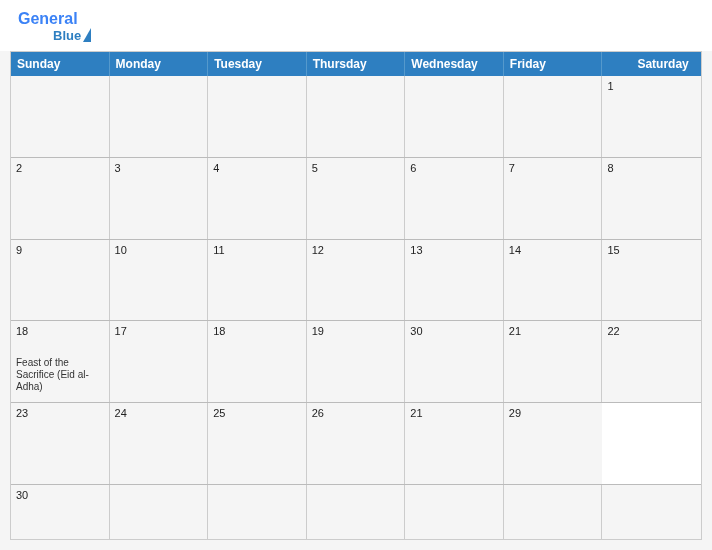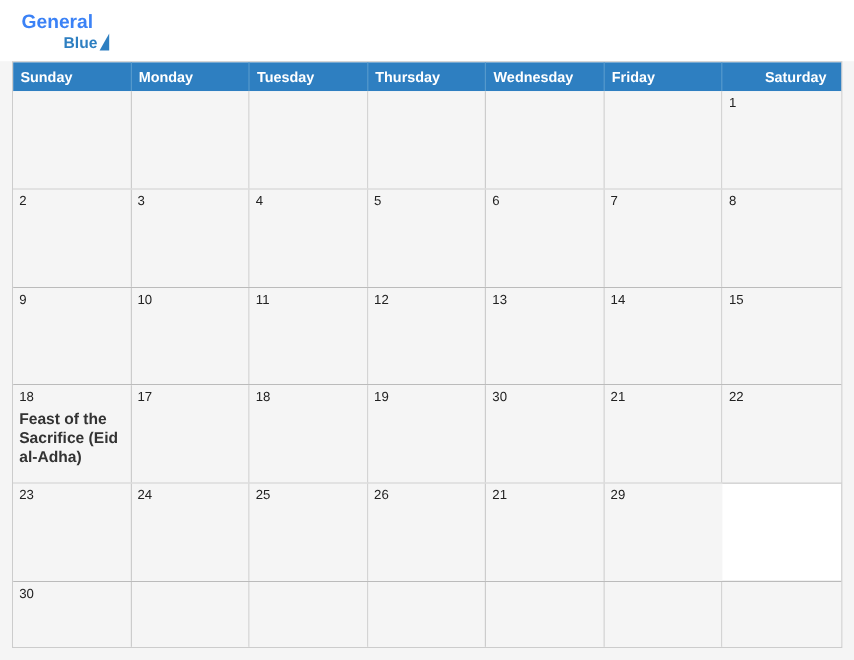--- a/index.html
+++ b/index.html
@@ -147,25 +147,24 @@
 
     .day-number {
       font-size: 11px;
       color: #222;
       font-weight: normal;
       display: block;
       margin-bottom: 2px;
     }
 
     .day-event {
-      font-size: 13px;
+      font-size: 10px;
       color: #333;
       line-height: 1.2;
-      margin-top: 4px;
-      font-weight: bold;
+      margin-top: 20px;
     }
 
     
     .week-row + .week-row {
       border-top: 1px solid #bbb;
     }
 
     
     .week-row {
       border-top: 2px solid #2e7fc1;

